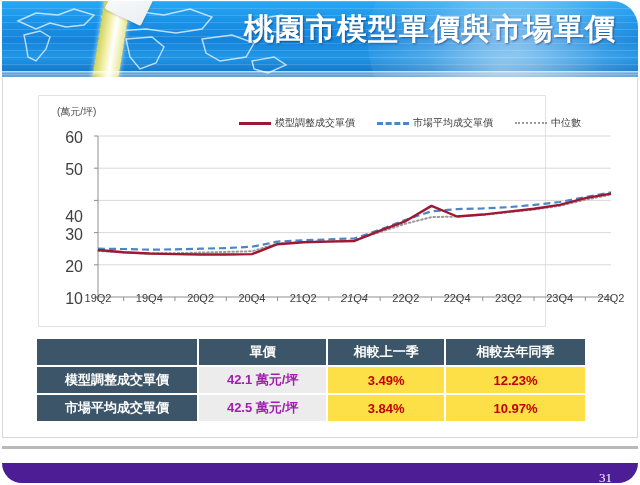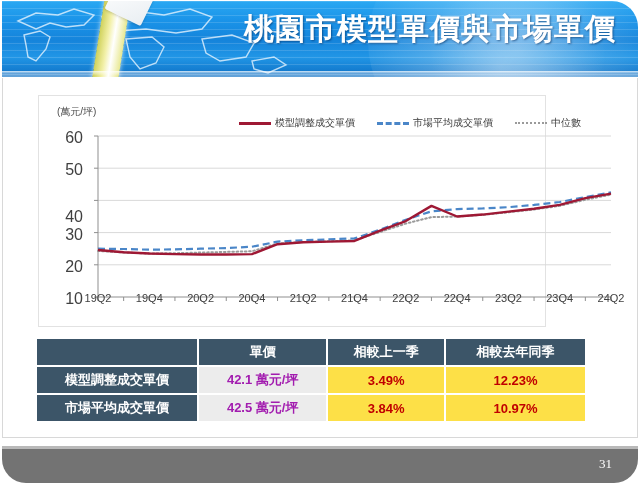--- a/index.html
+++ b/index.html
@@ -96,22 +96,22 @@
   }
   .tbl td,.tbl th{padding:0;height:26px;text-align:center;vertical-align:middle;}
   .th-dark{background:#3c5568;color:#ffffff;font-weight:bold;}
   .th-blank{background:#3c5568;}
   .rowlbl{background:#3c5568;color:#ffffff;font-weight:bold;width:160px;font-size:13px;}
   .cell{background:#ececec;color:#a21caf;font-weight:bold;}
   .cell-red{background:#fde047;color:#c00000;font-weight:bold;}
 
   
   .footer{
-    position:absolute;left:2px;bottom:2px;width:636px;height:34px;
-    background:#737373;border-radius:0 0 24px 24px;
+    position:absolute;left:2px;bottom:2px;width:636px;height:20px;
+    background:#4c1d95;border-radius:0 0 24px 24px;
   }
   .footer-line{
     position:absolute;left:2px;bottom:36px;width:636px;height:3px;background:#b9b9b9;
   }
   .page-num{
     position:absolute;right:26px;top:7px;color:#ffffff;font-size:13px;
     font-family:"Liberation Serif","DejaVu Serif",serif;
   }
   .body-border{
     position:absolute;left:2px;top:78px;width:636px;height:360px;
@@ -211,21 +211,21 @@
           <polyline points="59,154.954 84.65,156.564 110.30000000000001,157.53 135.95,157.208 161.60000000000002,156.564 187.25,155.92 212.9,155.276 238.54999999999998,147.548 264.20000000000005,145.938 289.85,145.29399999999998 315.5,144.328 341.15000000000003,135.95600000000002 366.8,127.584 392.45,121.144 418.09999999999997,120.5 443.75,118.89 469.40000000000003,116.31400000000001 495.05,113.416 520.7,109.87400000000001 546.3499999999999,103.75599999999999 572,98.60400000000001" fill="none" stroke="#9a9a9a" stroke-width="2" stroke-linecap="round" stroke-linejoin="round" stroke-dasharray="1.6,2.6"></polyline>
           <polyline points="59,152.7 84.65,153.022 110.30000000000001,153.666 135.95,153.344 161.60000000000002,152.7 187.25,152.056 212.9,150.768 238.54999999999998,145.616 264.20000000000005,144.328 289.85,143.362 315.5,142.39600000000002 341.15000000000003,133.702 366.8,123.72 392.45,115.348 418.09999999999997,113.09400000000001 443.75,112.44999999999999 469.40000000000003,111.162 495.05,108.90799999999999 520.7,106.01 546.3499999999999,101.18 572,96.35" fill="none" stroke="#4a86c8" stroke-width="2.2" stroke-linecap="butt" stroke-linejoin="round" stroke-dasharray="7,4"></polyline>
           <polyline points="59,153.988 84.65,156.24200000000002 110.30000000000001,157.53 135.95,158.174 161.60000000000002,158.49599999999998 187.25,158.49599999999998 212.9,158.174 238.54999999999998,148.192 264.20000000000005,146.26 289.85,145.616 315.5,144.972 341.15000000000003,134.668 366.8,125.008 392.45,109.87400000000001 418.09999999999997,120.5 443.75,118.568 469.40000000000003,115.67 495.05,112.772 520.7,108.90799999999999 546.3499999999999,102.14599999999999 572,97.63799999999999" fill="none" stroke="#9e1834" stroke-width="2.4" stroke-linecap="butt" stroke-linejoin="round"></polyline>
         </svg>
       <div class="xlabels" id="xlabels">
           <div class="xtick" style="left: 59px;">19Q2</div>
           <div class="xtick" style="left: 110.3px; text-align: right;">19Q4</div>
           <div class="xtick" style="left: 161.6px;">20Q2</div>
           <div class="xtick" style="left: 212.9px;">20Q4</div>
           <div class="xtick" style="left: 264.2px;">21Q2</div>
-          <div class="xtick" style="left: 315.5px;">21Q4</div>
+          <div class="xtick" style="left: 315.5px; font-style: italic;">21Q4</div>
           <div class="xtick" style="left: 366.8px;">22Q2</div>
           <div class="xtick" style="left: 418.1px;">22Q4</div>
           <div class="xtick" style="left: 469.4px;">23Q2</div>
           <div class="xtick" style="left: 520.7px;">23Q4</div>
           <div class="xtick" style="left: 572px;">24Q2</div>
         </div>
     </div>
   </div>
 
   <table class="tbl">

